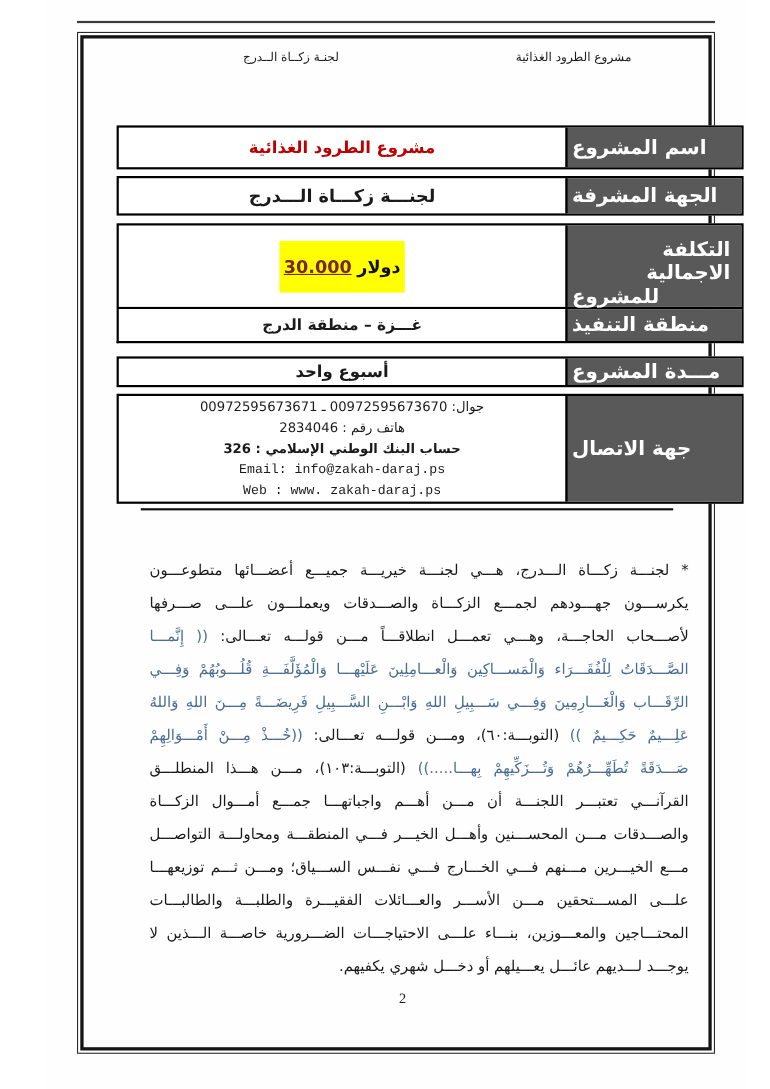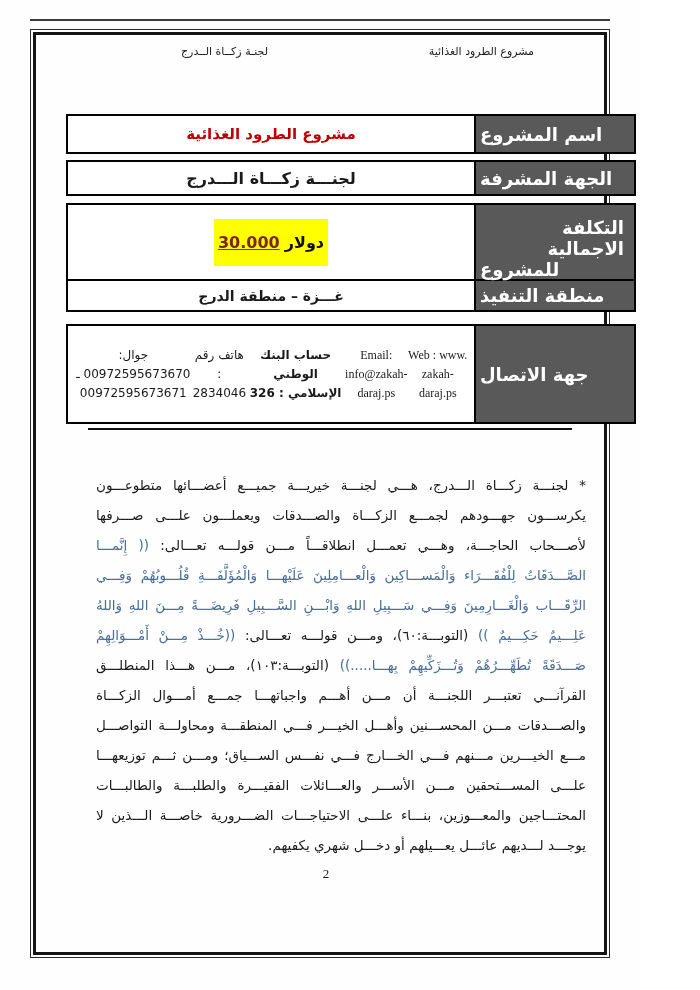--- a/index.html
+++ b/index.html
@@ -1,18 +1,18 @@
 <!DOCTYPE html>
 <html lang="ar"><head>
 <meta charset="utf-8">
 <style>
   html,body{margin:0;padding:0;background:#ffffff;}
   .page{
     position:relative;width:640px;height:990px;background:#fefefe;overflow:hidden;
-    font-family:"DejaVu Sans",sans-serif;color:#1a1a1a;
+    font-family:"DejaVu Sans",sans-serif;color:#1a1a1a;margin-left:40px;
   }
   .top-rule{position:absolute;top:19px;left:30px;right:30px;height:2px;background:#3a3a3a;}
   .frame{position:absolute;top:29px;left:30px;right:30px;bottom:32px;border:1px solid #2b2b2b;padding:2px;box-sizing:border-box;}
   .frame-inner{position:relative;border:3px solid #151515;width:100%;height:100%;box-sizing:border-box;}
   .running-header{position:absolute;top:10px;left:0;right:0;height:20px;font-size:11px;color:#1c1c1c;}
   .hdr-left{position:absolute;left:145px;top:0;}
   .hdr-right{position:absolute;right:70px;top:0;}
   .content{padding:79px 18px 0 30px;box-sizing:border-box;}
 
   
@@ -28,25 +28,25 @@
   .r5{height:28px;margin-bottom:6px;}
   .r6{height:100px;margin-bottom:0;}
   .r7{height:36px;border-top:none;}
   .v-title{font-size:15px;font-weight:bold;color:#c00000;direction:rtl;}
   .v-committee{font-size:16px;font-weight:bold;direction:rtl;}
   .v-area,.v-duration{font-size:14px;font-weight:bold;direction:rtl;}
   .v-duration{font-size:15px;}
   .hl{background:#ffff00;padding:14px 4px;direction:ltr;display:inline-block;}
   .amount{color:#7b241c;text-decoration:underline;font-size:16px;font-weight:bold;}
   .currency{color:#111;font-size:16px;font-weight:bold;}
-  .contact{display:flex;justify-content:center;}
+  .contact{display:flex;flex-direction:column;justify-content:center;}
   .contact div{line-height:19px;font-size:12px;}
   .c-ar{direction:rtl;}
   .c-bold{font-weight:bold;}
-  .c-latin{font-family:Liberation Serif, serif;font-size:12.5px;direction:ltr;}
+  .c-latin{font-family:Liberation Mono, monospace;font-size:12.5px;direction:ltr;}
   .v-benef{font-size:11.5px;font-weight:bold;direction:rtl;}
   .table-bottom-rule{height:2px;background:#111;margin:4px 14px 0 22px;}
 
   
   .body-paragraph{
     direction:rtl;text-align:justify;margin:40px 0 0 30px;
     font-size:13.5px;line-height:30px;color:#1a1a1a;
   }
   .seg-blue{color:#4a6d96;}
   .page-number{text-align:center;margin-top:6px;font-size:13px;font-family:"Liberation Serif","DejaVu Serif",serif;}
@@ -93,20 +93,26 @@
             </div>
           </div>
 
           <div class="t-row r4">
             <div class="t-value">
               <span class="v-area">غـــزة – منطقة الدرج</span>
             </div>
             <div class="t-label">منطقة التنفيذ</div>
           </div>
 
+          <div class="t-row r5">
+            <div class="t-value">
+              <span class="v-duration">أسبوع واحد</span>
+            </div>
+            <div class="t-label">مـــدة المشروع</div>
+          </div>
 
           <div class="t-row r6">
             <div class="t-value contact">
               <div class="c-ar" dir="rtl">جوال: 00972595673670 ـ 00972595673671</div>
               <div class="c-ar" dir="ltr">هاتف رقم : 2834046</div>
               <div class="c-ar c-bold" dir="ltr">حساب البنك الوطني الإسلامي : 326</div>
               <div class="c-latin">Email: info@zakah-daraj.ps</div>
               <div class="c-latin">Web : www. zakah-daraj.ps</div>
             </div>
             <div class="t-label">جهة الاتصال</div>

